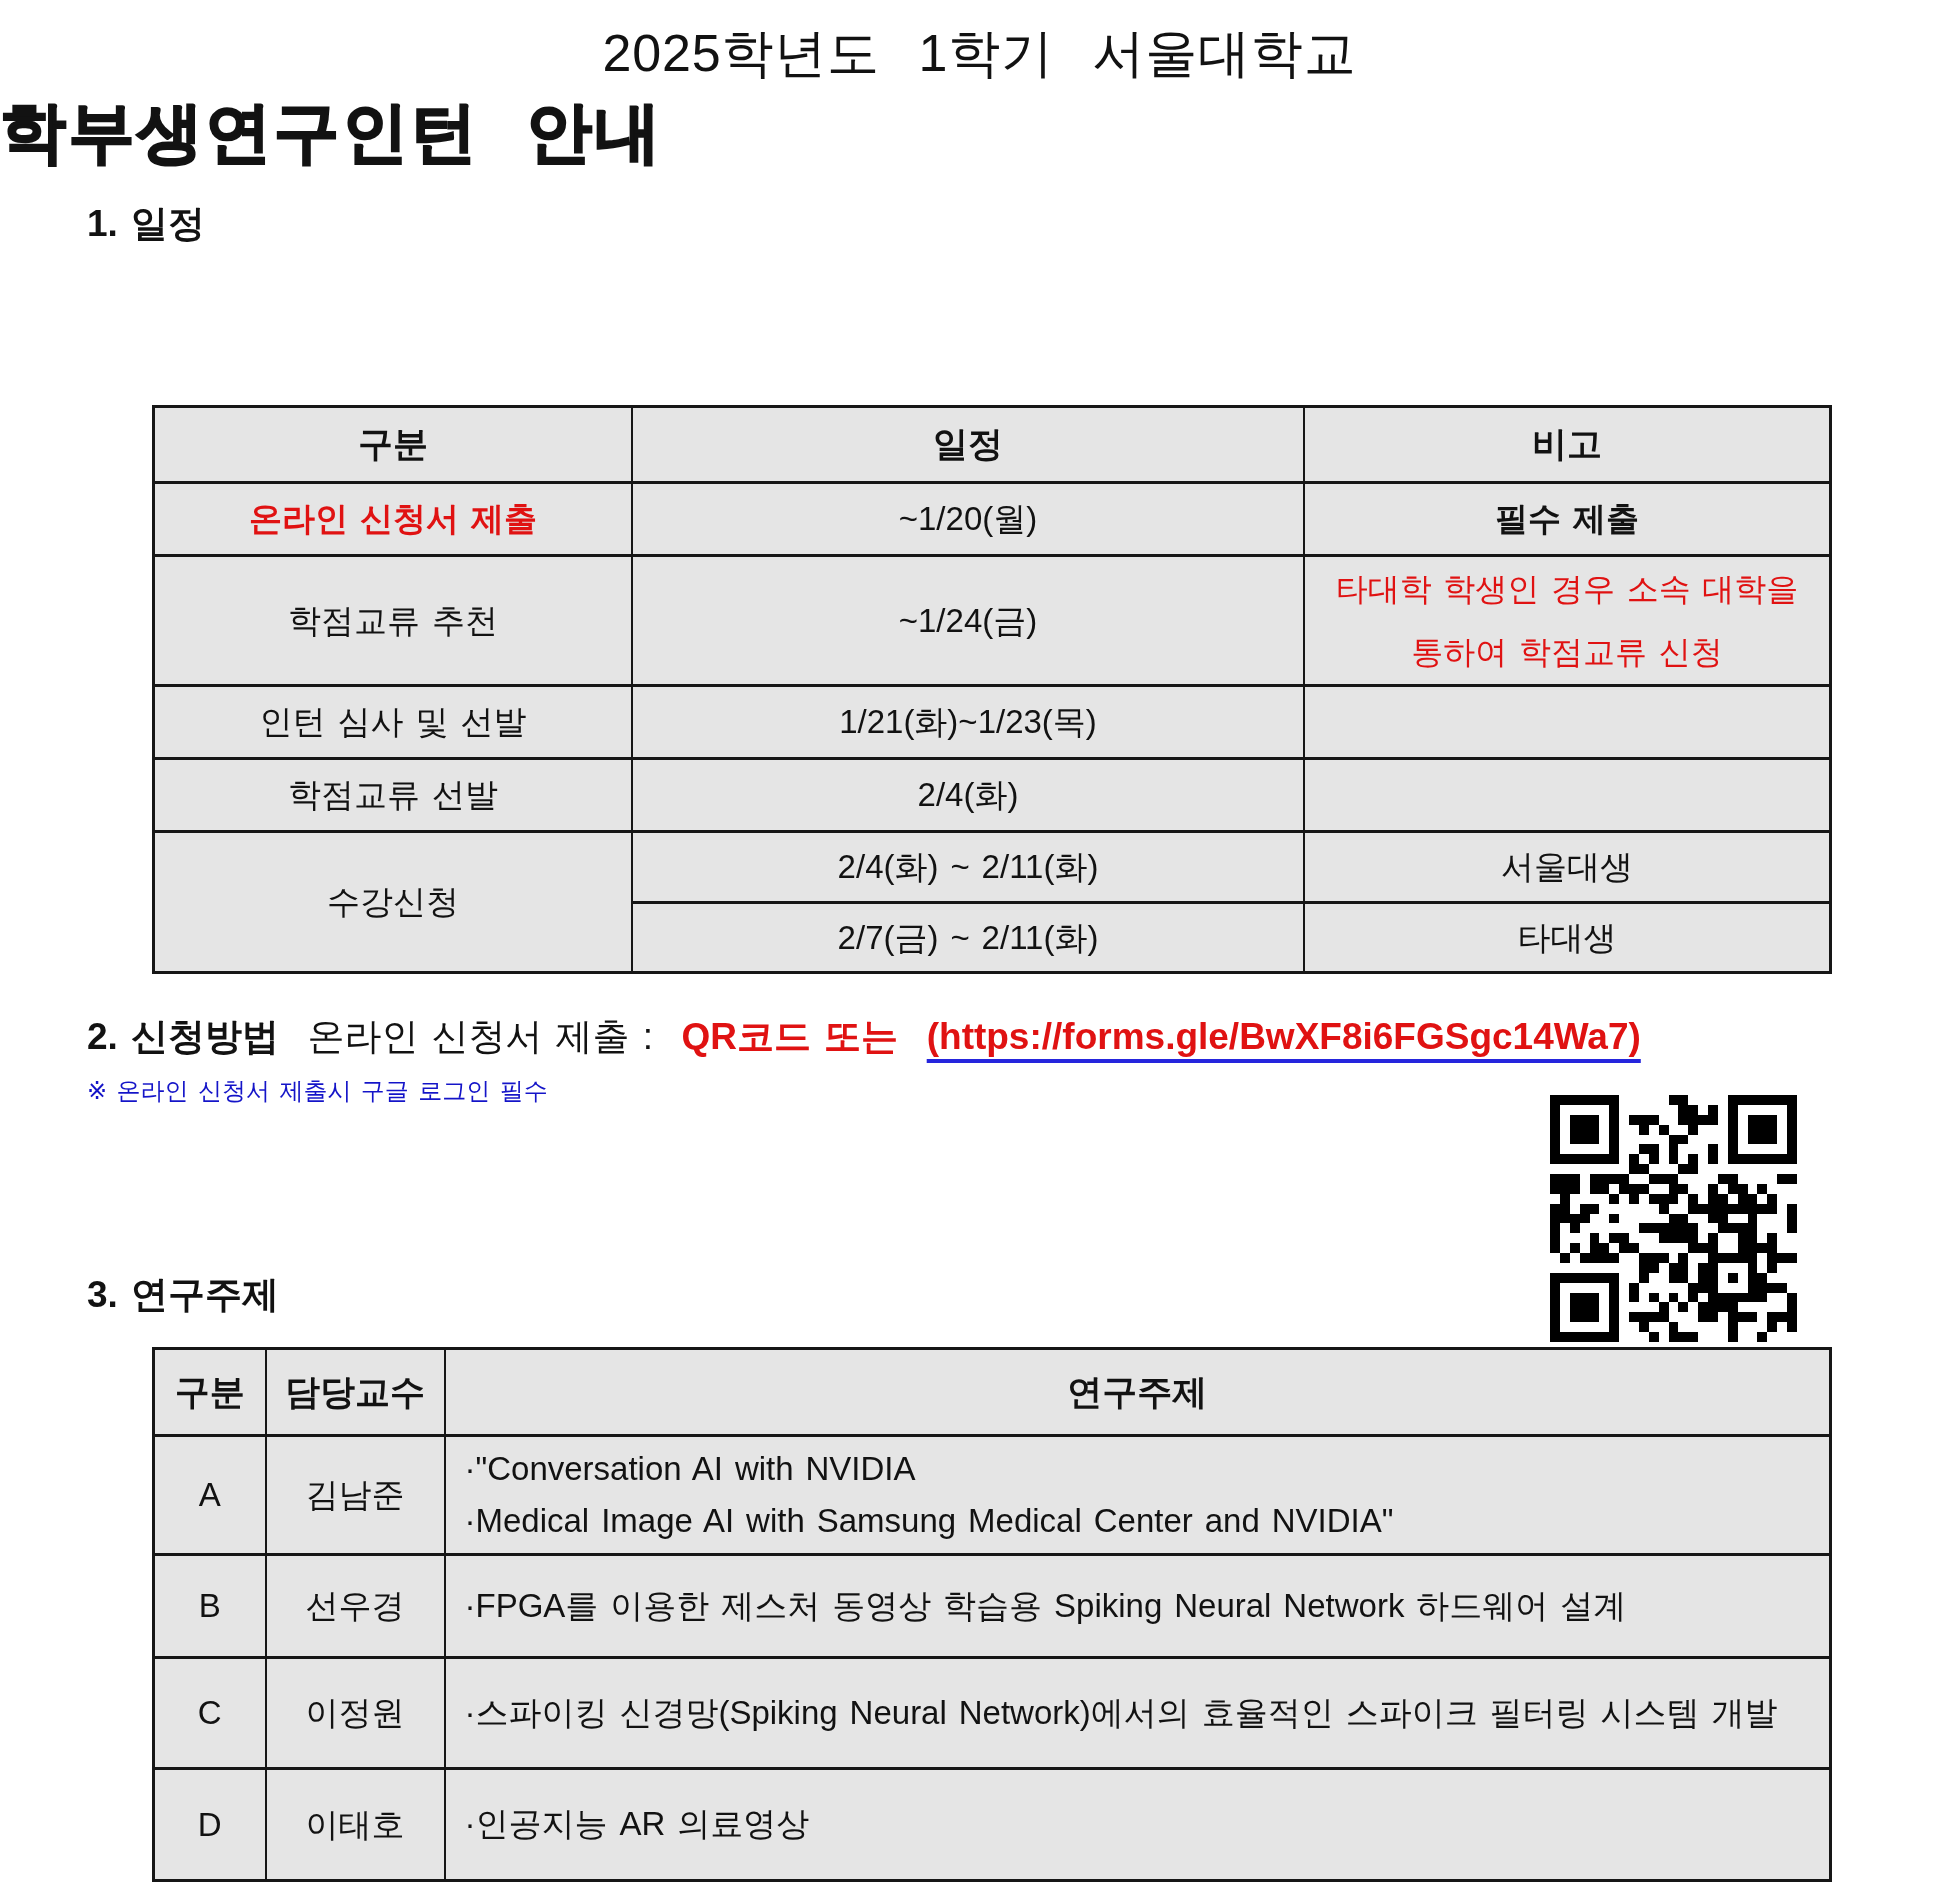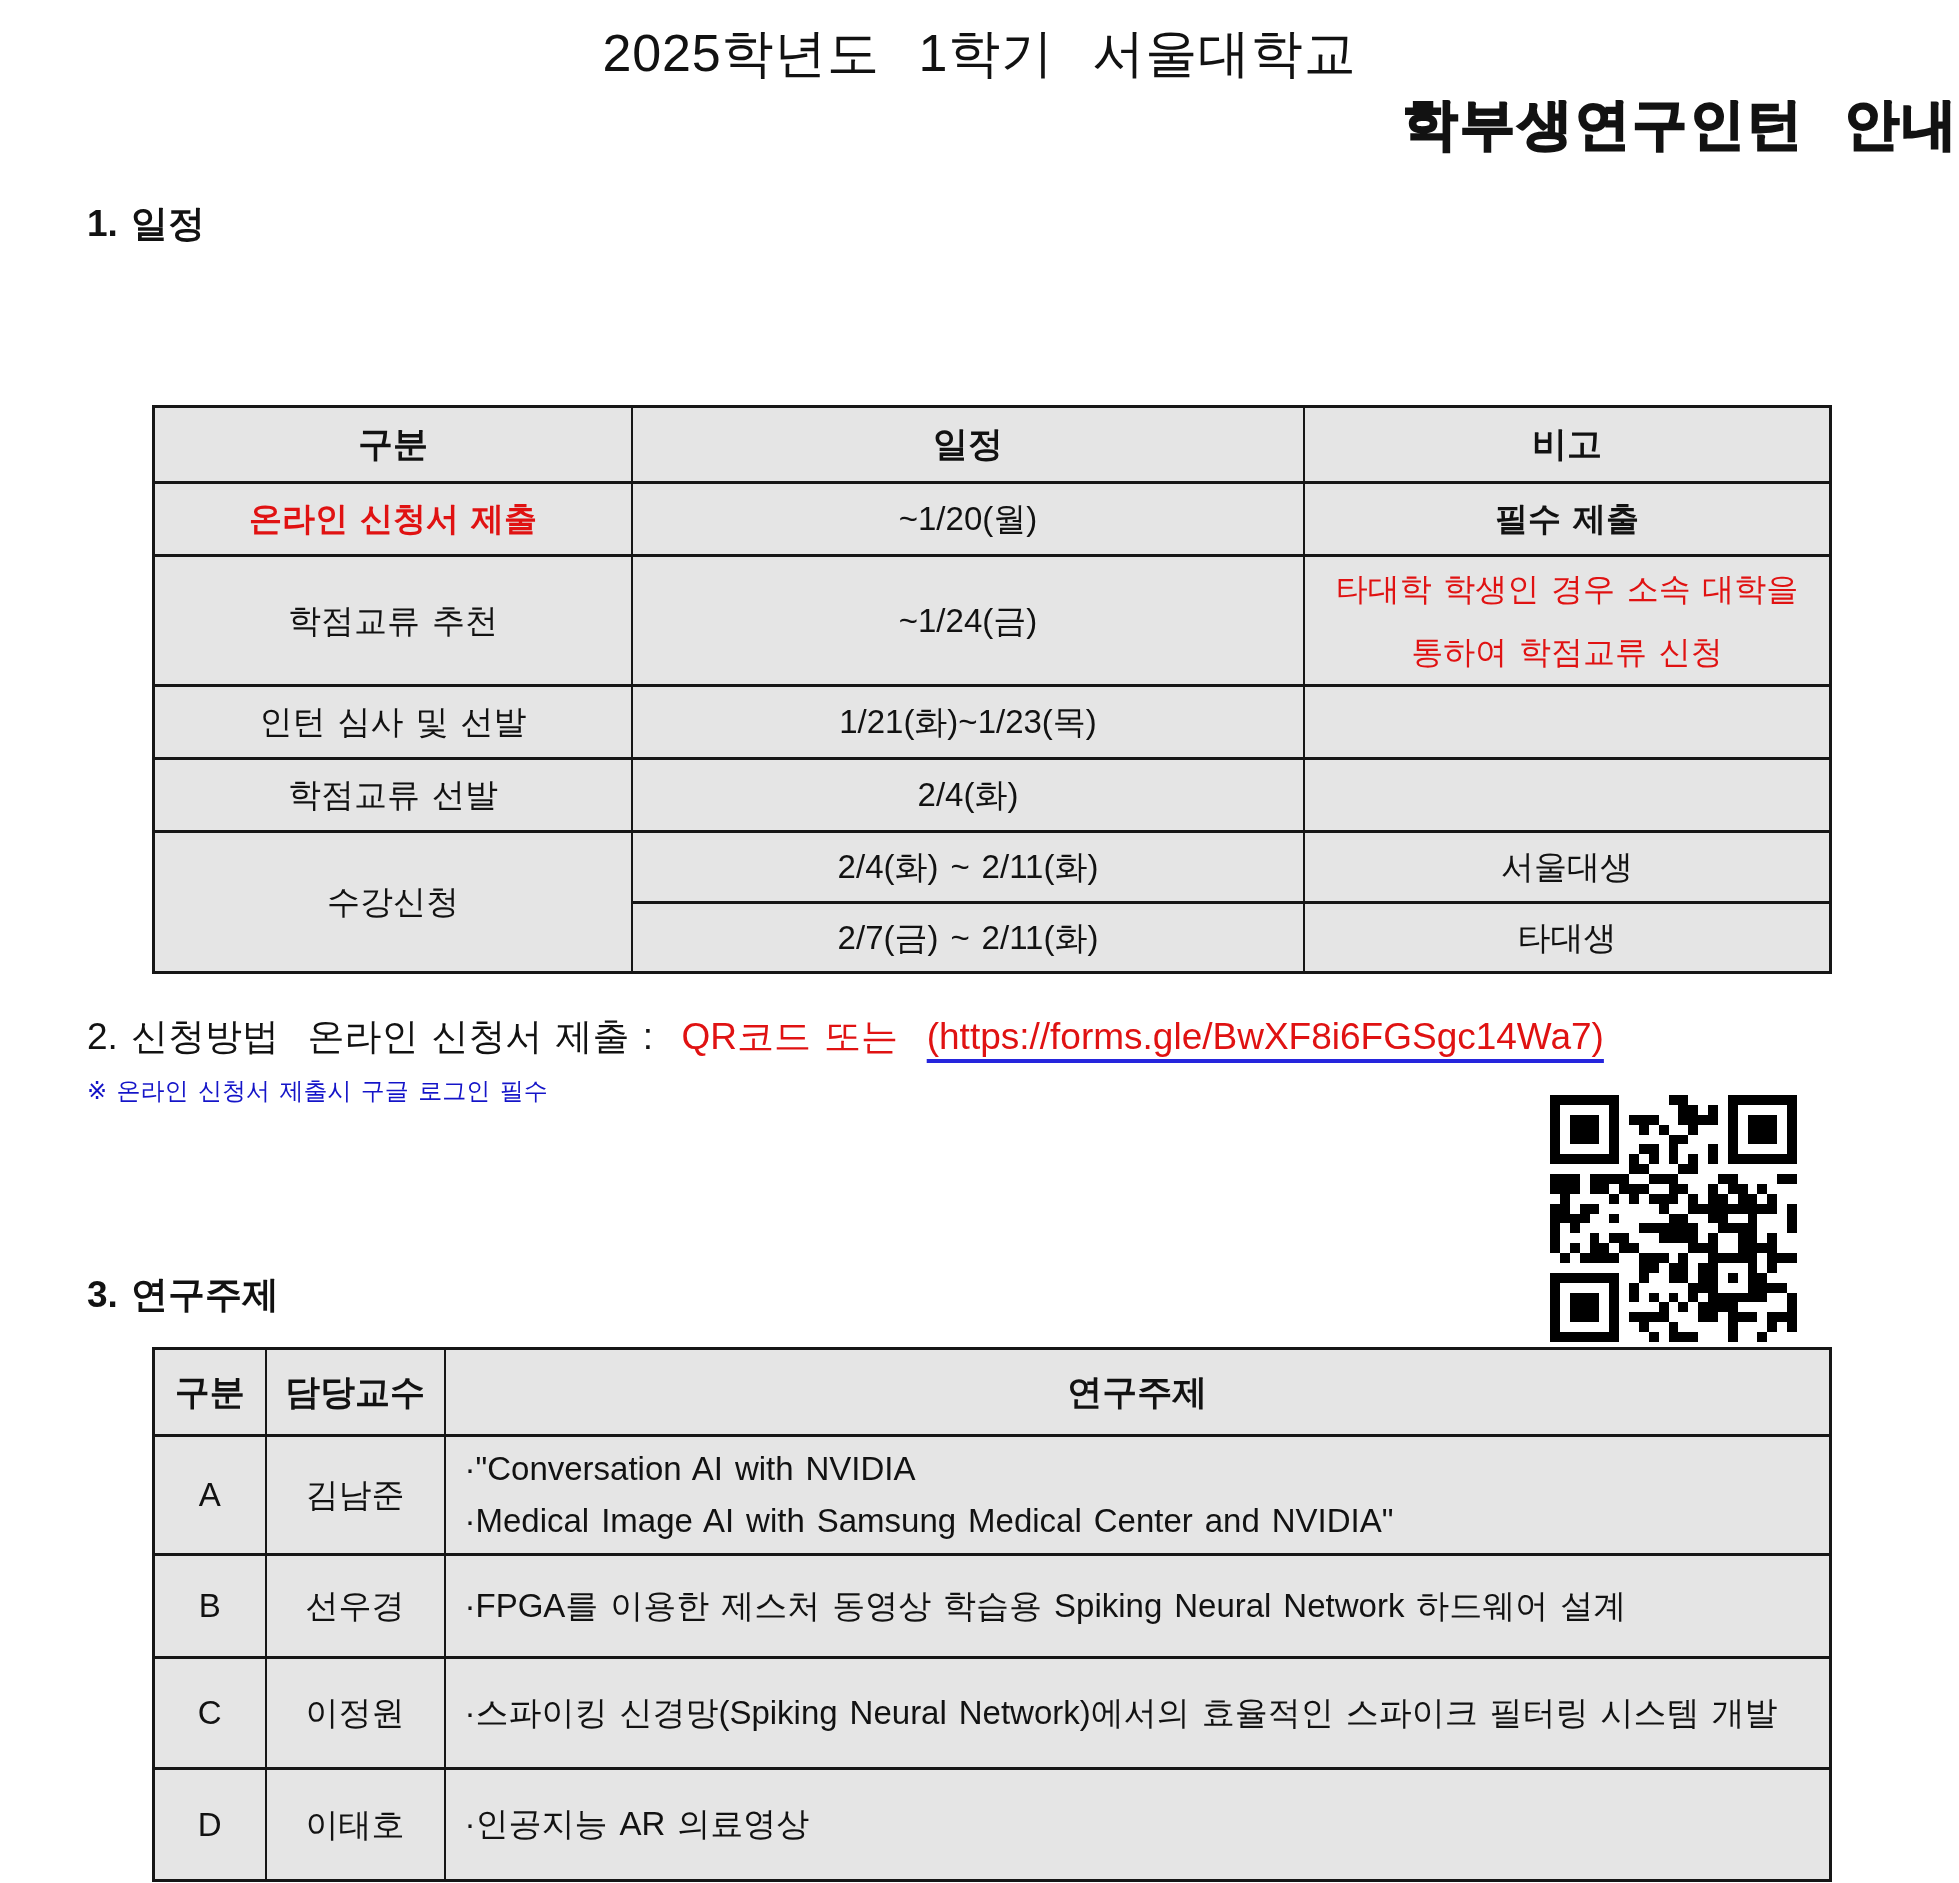--- a/index.html
+++ b/index.html
@@ -11,21 +11,21 @@
     border-radius:11px;
   }
   
   .title1{
     position:absolute; top:19px; left:0; width:100%;
     text-align:center; font-size:52px; font-weight:400; letter-spacing:0.8px;
     word-spacing:0.45em;
   }
   .title2{
     position:absolute; top:88px; left:0; width:100%;
-    text-align:right; font-size:55px; font-weight:700;
+    text-align:left; font-size:66px; font-weight:700;
     -webkit-text-stroke:2px #121212; letter-spacing:2.4px; word-spacing:0.4em;
   }
   
   .sec-h{position:absolute; left:87px; font-size:37px; font-weight:700;}
   .sec-h.s1{top:199px;}
   .sec-h.s3{top:1270px;}
   
   table{border-collapse:collapse; table-layout:fixed; position:absolute; left:152px;
         width:1680px; background:#e5e5e5; border:3.2px solid #161616;}
   .t1{top:405px;} .t2{top:1347px;}
@@ -49,21 +49,21 @@
   .t2 tbody tr:nth-child(4){height:112px;}
   .s-red{color:var(--red,#e01212);}
   .s-bold{font-weight:700;}
   .t1 td.cell-note.s-red{font-size:32px; line-height:1.95; padding:0 13px;}
   .t2 .cell-topic{text-align:left; padding-left:19px; line-height:1.58;}
   .t2 .cell-topic .topic-line{white-space:nowrap;}
   
   .sec2-line{position:absolute; left:87px; top:1012px; font-size:37px; white-space:nowrap;}
   .sec2-line .seg{margin-right:0.42em;}
   .red{color:var(--red,#e01212);}
-  .b{font-weight:400;}
+  .b{font-weight:700;}
   .link{
     text-decoration:underline;
     text-decoration-color:var(--ul,#2525dd);
     text-decoration-thickness:4px;
     text-underline-offset:9.5px;
     cursor:pointer;
   }
   .note{position:absolute; left:87px; font-size:24px; color:var(--blue,#1414c8);}
   .note.n1{top:1075px;}
   .note.n2{top:1139px;}

